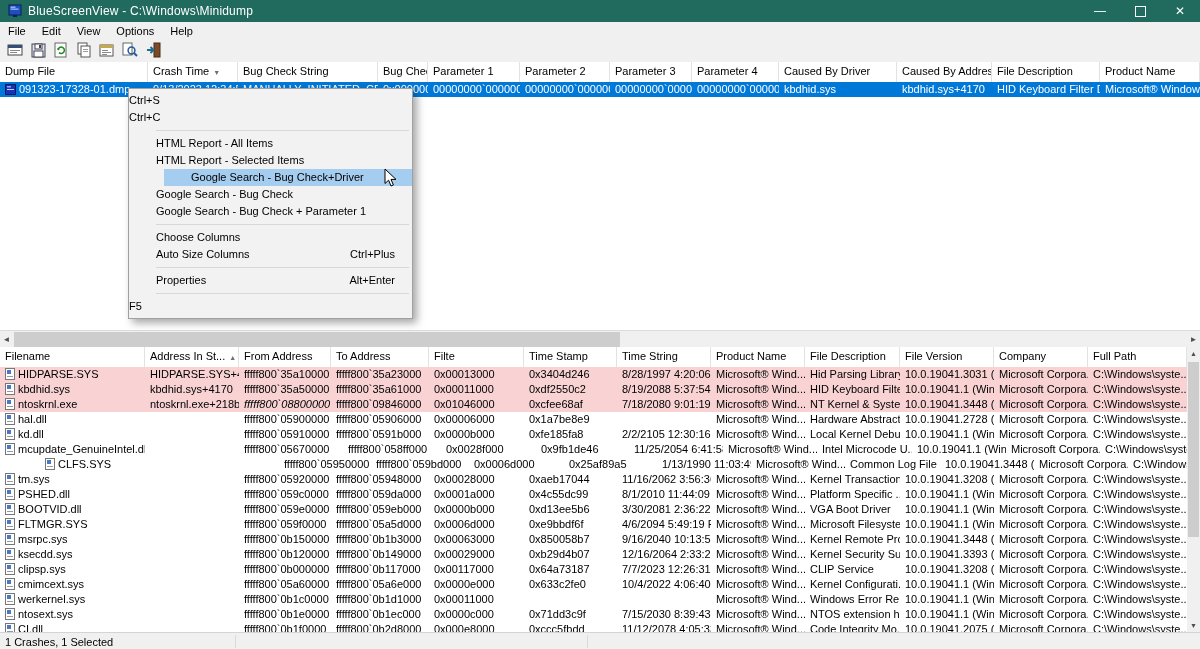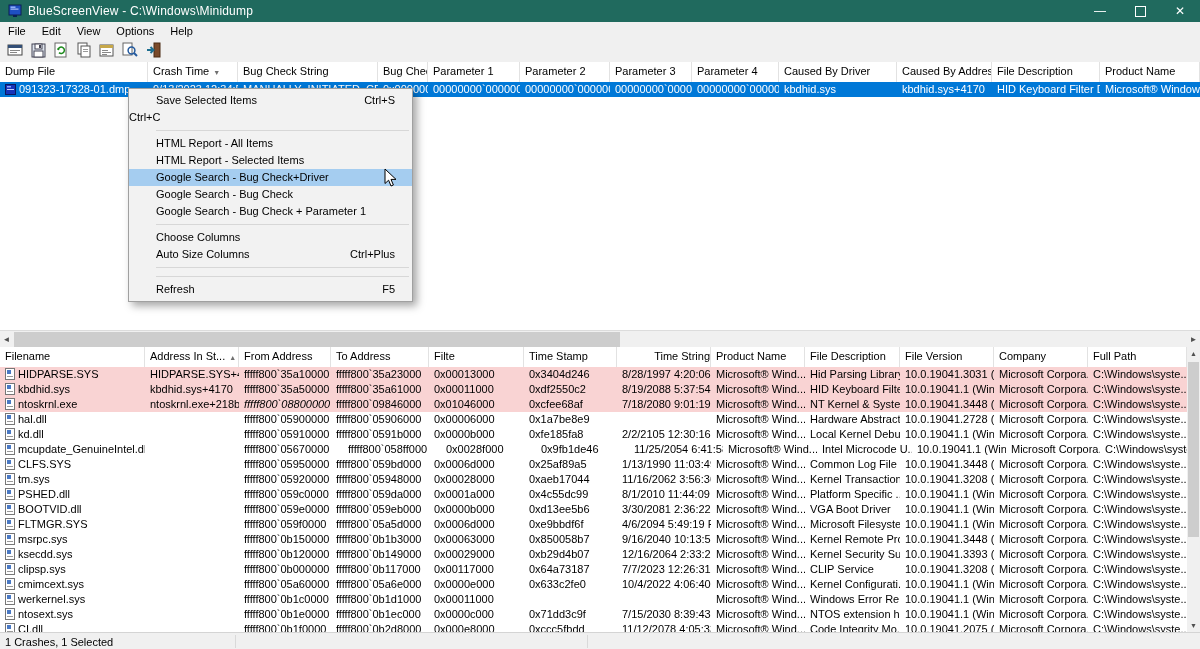--- a/index.html
+++ b/index.html
@@ -48,21 +48,21 @@
              border-top:1px solid #d4d4d4;display:flex;align-items:center;}
   .sb-divider{position:absolute;top:2px;height:13px;width:1px;background:#d9d9d9;}
   .sb-left{position:absolute;left:5px;line-height:16px;}
   .sb-link{position:absolute;left:243px;line-height:16px;font-weight:bold;color:var(--link,#0000cc);}
   
   .ctxmenu{position:absolute;left:128px;top:88px;width:283px;background:#f2f2f2;border:1px solid #a0a0a0;
            box-shadow:4px 4px 8px rgba(0,0,0,.35);padding:3px 0;z-index:50;}
   .cm-item{height:17px;line-height:17px;display:flex;}
   .cm-item .cm-label{padding-left:27px;flex:1;}
   .cm-item .cm-shortcut{padding-right:17px;text-align:right;}
-  .cm-item.cm-hl{background:var(--menu-highlight,#a5cdf0);}
+  .cm-item.cm-hl{background:var(--menu-highlight,#a5cdf0);margin-left:35px;}
   .cm-sep{height:9px;position:relative;}
   .cm-sep::after{content:"";position:absolute;left:27px;right:3px;top:4px;height:1px;background:#d7d7d7;}
   
   .cursor{position:absolute;left:384px;top:168px;z-index:90;}
 </style>
 </head>
 <body>
 
 <div id="app" style="--titlebar: #206a5e; --selection: #0078d7; --pink: #f9d3d3; --menu-highlight: #a5cdf0; --link: #0000cc;">
 
@@ -190,21 +190,21 @@
     <div class="hs-arrow" style="right:0;">►</div>
   </div>
 
   <div class="lv-header" id="lower-header" style="left:0;top:347px;width:1187px;height:20px;">
       <div class="lv-hcell" style="width: 145px;">Filename</div>
       <div class="lv-hcell" style="width: 94px;">Address In St...<span class="sort-glyph">▲</span></div>
       <div class="lv-hcell" style="width: 92px;">From Address</div>
       <div class="lv-hcell" style="width: 98px;">To Address</div>
       <div class="lv-hcell" style="width: 95px;">Filte</div>
       <div class="lv-hcell" style="width: 93px;">Time Stamp</div>
-      <div class="lv-hcell" style="width: 94px; text-align: right;">Time String</div>
+      <div class="lv-hcell" style="width: 94px;">Time String</div>
       <div class="lv-hcell" style="width: 94px;">Product Name</div>
       <div class="lv-hcell" style="width: 95px;">File Description</div>
       <div class="lv-hcell" style="width: 94px;">File Version</div>
       <div class="lv-hcell" style="width: 94px;">Company</div>
       <div class="lv-hcell" style="width: 99px;">Full Path</div>
     </div>
   <div class="lv-body" id="lower-body" style="left:0;top:367px;width:1187px;height:265px;">
       <div class="lv-row row-pink">
         <div class="lv-cell" style="width: 145px;"><span class="rowicon"><svg width="10" height="12" viewBox="0 0 10 12">
               <rect x="0.5" y="0.5" width="9" height="11" fill="#fff" stroke="#777"></rect>
@@ -307,21 +307,21 @@
         <div class="lv-cell" style="width: 95px;">0x0028f000</div>
         <div class="lv-cell" style="width: 93px;">0x9fb1de46</div>
         <div class="lv-cell" style="width: 94px;">11/25/2054 6:41:58...</div>
         <div class="lv-cell" style="width: 94px;">Microsoft® Wind...</div>
         <div class="lv-cell" style="width: 95px;">Intel Microcode U...</div>
         <div class="lv-cell" style="width: 94px;">10.0.19041.1 (WinB...</div>
         <div class="lv-cell" style="width: 94px;">Microsoft Corpora...</div>
         <div class="lv-cell" style="width: 99px;">C:\Windows\syste...</div>
       </div>
       <div class="lv-row">
-        <div class="lv-cell" style="width: 145px;"><span class="rowicon"><svg width="10" height="12" viewBox="0 0 10 12">
+        <div class="lv-cell" style="width: 145px; margin-left: 40px;"><span class="rowicon"><svg width="10" height="12" viewBox="0 0 10 12">
               <rect x="0.5" y="0.5" width="9" height="11" fill="#fff" stroke="#777"></rect>
               <rect x="2" y="2" width="4" height="4" fill="#4a79c4"></rect>
               <rect x="2" y="8" width="6" height="1" fill="#999"></rect>
             </svg></span>CLFS.SYS</div>
         <div class="lv-cell" style="width: 94px;"></div>
         <div class="lv-cell" style="width: 92px;">fffff800`05950000</div>
         <div class="lv-cell" style="width: 98px;">fffff800`059bd000</div>
         <div class="lv-cell" style="width: 95px;">0x0006d000</div>
         <div class="lv-cell" style="width: 93px;">0x25af89a5</div>
         <div class="lv-cell" style="width: 94px;">1/13/1990 11:03:49...</div>
@@ -538,21 +538,20 @@
   </div>
 
   <div class="statusbar">
     <span class="sb-left">1 Crashes, 1 Selected</span>
     <span class="sb-divider" style="left:235px;"></span>
     <span class="sb-divider" style="left:587px;"></span>
   </div>
 
   <div class="ctxmenu" id="ctxmenu">
       <div class="cm-item">
-        <span class="cm-label">Save Selected Items</span>
         <span class="cm-shortcut">Ctrl+S</span>
       </div>
       <div class="cm-item">
         <span class="cm-shortcut">Ctrl+C</span>
       </div>
       <div class="cm-sep"></div>
       <div class="cm-item">
         <span class="cm-label">HTML Report - All Items</span>
         <span class="cm-shortcut"></span>
       </div>
@@ -575,23 +574,26 @@
       <div class="cm-sep"></div>
       <div class="cm-item">
         <span class="cm-label">Choose Columns</span>
         <span class="cm-shortcut"></span>
       </div>
       <div class="cm-item">
         <span class="cm-label">Auto Size Columns</span>
         <span class="cm-shortcut">Ctrl+Plus</span>
       </div>
       <div class="cm-sep"></div>
+      <div class="cm-item">
+        <span class="cm-label">Properties</span>
+        <span class="cm-shortcut">Alt+Enter</span>
+      </div>
       <div class="cm-sep"></div>
       <div class="cm-item">
-        <span class="cm-label">Refresh</span>
         <span class="cm-shortcut">F5</span>
       </div>
     </div>
 
   <div class="cursor">
     <svg width="16" height="20" viewBox="0 0 16 20">
         <path d="M1,1 L1,15.5 L4.6,12.2 L7,18 L9.4,17 L7,11.4 L12,11.4 Z" fill="#fff" stroke="#000" stroke-width="1"></path>
       </svg>
   </div>
 

